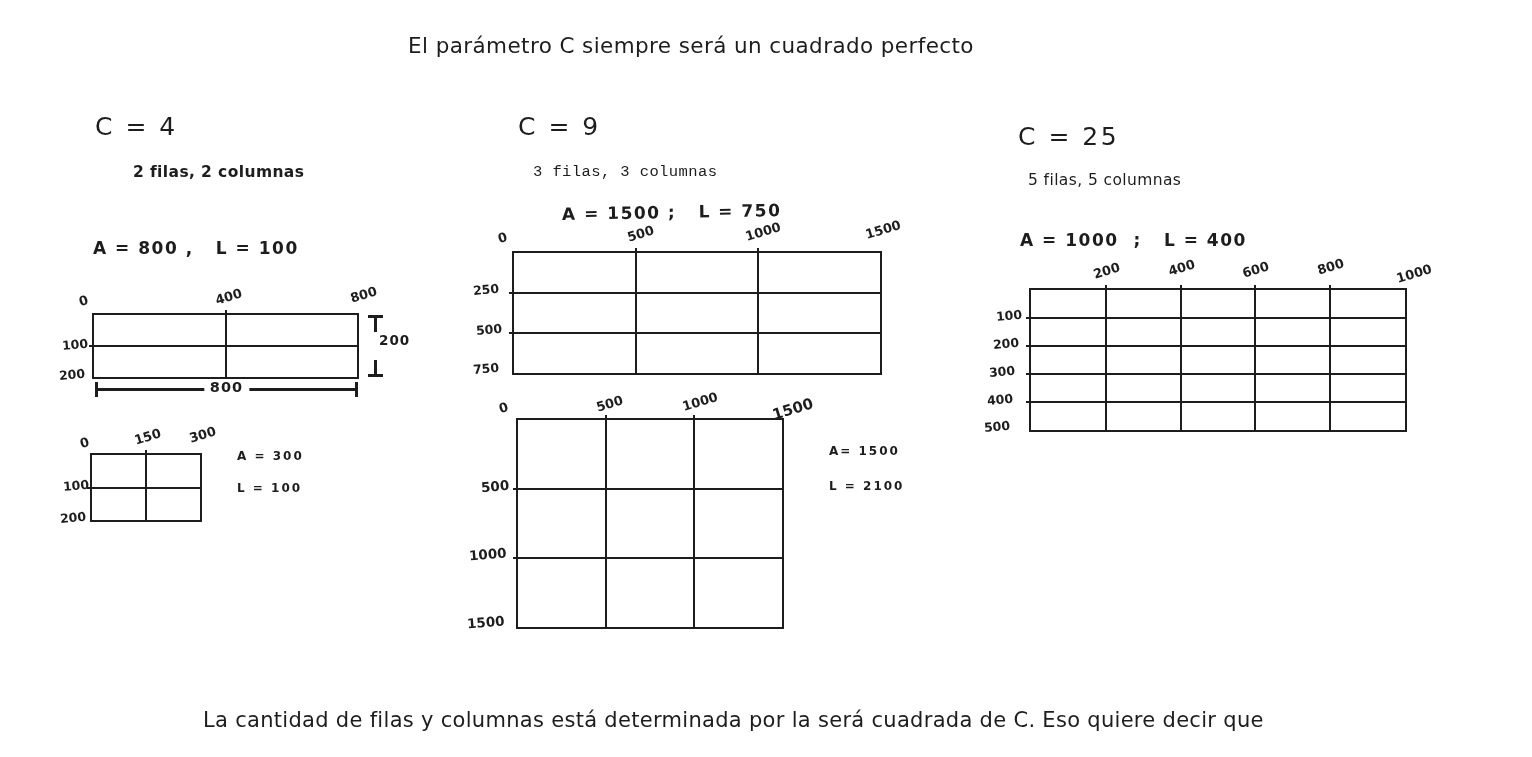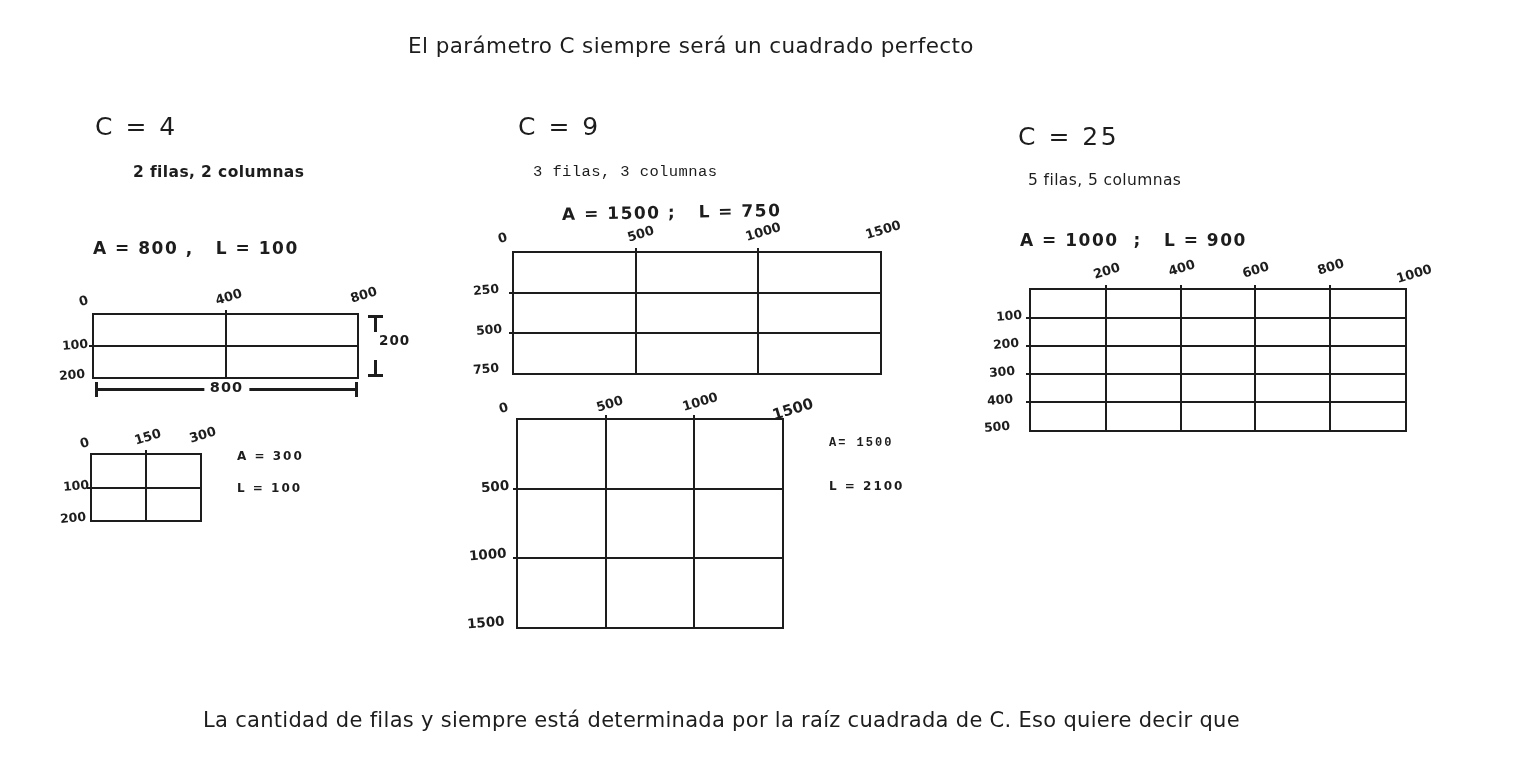--- a/index.html
+++ b/index.html
@@ -105,27 +105,27 @@
     <div class="vline" style="left:calc(66.66% - 1px);"></div>
     <div class="hline" style="top:calc(33.33% - 1px);"></div>
     <div class="hline" style="top:calc(66.66% - 1px);"></div>
     <span class="xtick" style="left:-19px; top:-20px;">0</span>
     <span class="xtick" style="left:calc(33.33% - 10px); top:-24px;">500</span>
     <span class="xtick" style="left:calc(66.66% - 12px); top:-26px;">1000</span>
     <span class="xtick" style="left:calc(100% - 10px); top:-20px; font-size:15px;">1500</span>
     <span class="ytick" style="left:-37px; top:calc(33.33% - 11px); font-size:13.5px;">500</span>
     <span class="ytick" style="left:-49px; top:calc(66.66% - 12px); font-size:13.5px;">1000</span>
     <span class="ytick" style="left:-51px; top:calc(100% - 13px); font-size:13.5px;">1500</span>
-    <span class="biglabel" style="left:calc(100% + 47px); top:16px;font-family:Liberation Mono, monospace;">A= 1500</span>
+    <span class="biglabel" style="left:calc(100% + 47px); top:24px;">A= 1500</span>
     <span class="biglabel" style="left:calc(100% + 47px); top:59px;">L = 2100</span>
   </div>
 
   <div class="h1" style="left:1018px; top:114px;margin-top:8px;">C = 25</div>
   <div class="sub" style="left:1028px; top:171px;">5 filas, 5 columnas</div>
-  <div class="params" style="left:1020px; top:230px;">A = 1000  ;   L = 900</div>
+  <div class="params" style="left:1020px; top:230px;">A = 1000  ;   L = 400</div>
 
   <div class="grid" style="left:1029px; top:288px; width:374px; height:140px;">
     <div class="vline" style="left:calc(20% - 1px);"></div>
     <div class="vline" style="left:calc(40% - 1px);"></div>
     <div class="vline" style="left:calc(60% - 1px);"></div>
     <div class="vline" style="left:calc(80% - 1px);"></div>
     <div class="hline" style="top:calc(20% - 1px);"></div>
     <div class="hline" style="top:calc(40% - 1px);"></div>
     <div class="hline" style="top:calc(60% - 1px);"></div>
     <div class="hline" style="top:calc(80% - 1px);"></div>
@@ -135,17 +135,17 @@
     <span class="xtick" style="left:calc(80% - 13px); top:-31px;">800</span>
     <span class="xtick" style="left:calc(100% - 9px); top:-24px;">1000</span>
     <span class="ytick" style="left:-35px; top:calc(20% - 10px);">100</span>
     <span class="ytick" style="left:-38px; top:calc(40% - 10px);">200</span>
     <span class="ytick" style="left:-42px; top:calc(60% - 10px);">300</span>
     <span class="ytick" style="left:-44px; top:calc(80% - 10px);">400</span>
     <span class="ytick" style="left:-47px; top:calc(100% - 11px);">500</span>
   </div>
 
   <div class="footer">
-    <div>La cantidad de filas y siempre está determinada por la raíz cuadrada de C. Eso quiere decir que</div>
+    <div>La cantidad de filas y columnas está determinada por la será cuadrada de C. Eso quiere decir que</div>
     
   </div>
 
 </div>
 
 </body></html>

